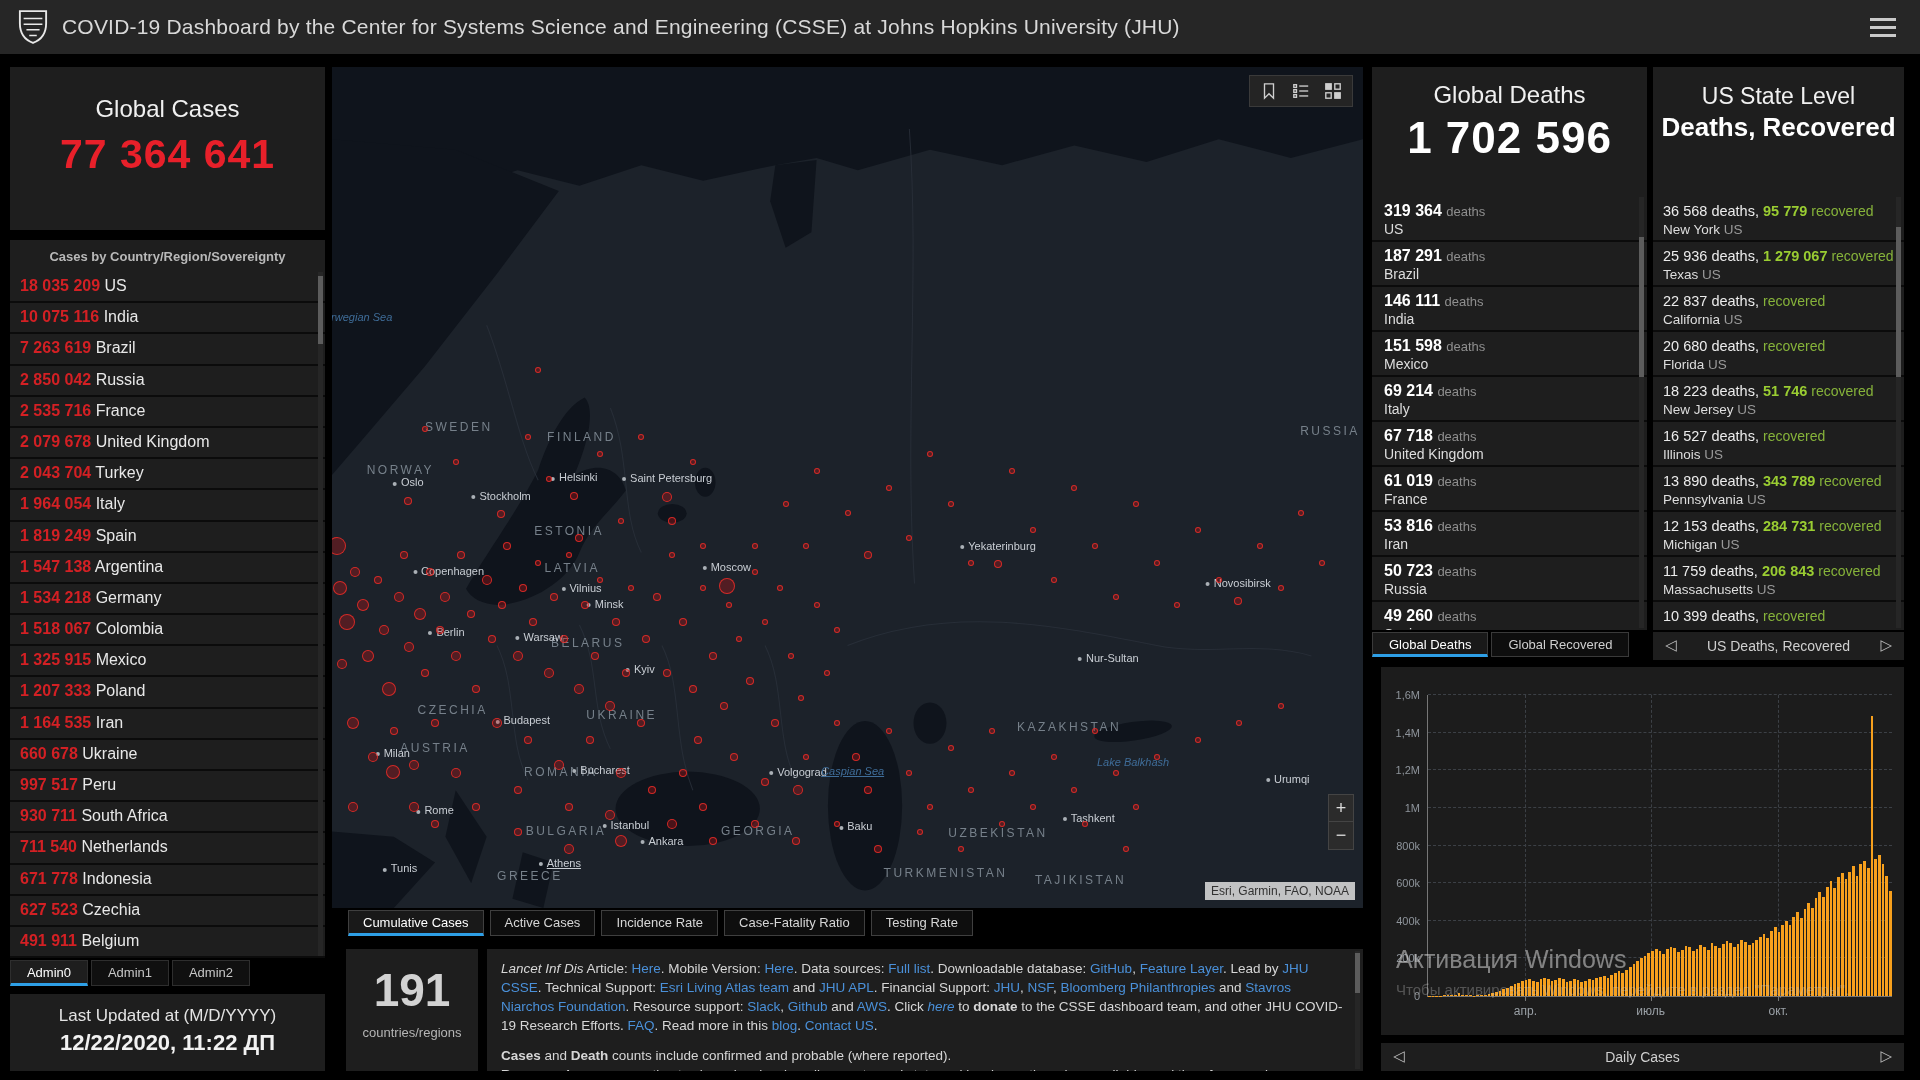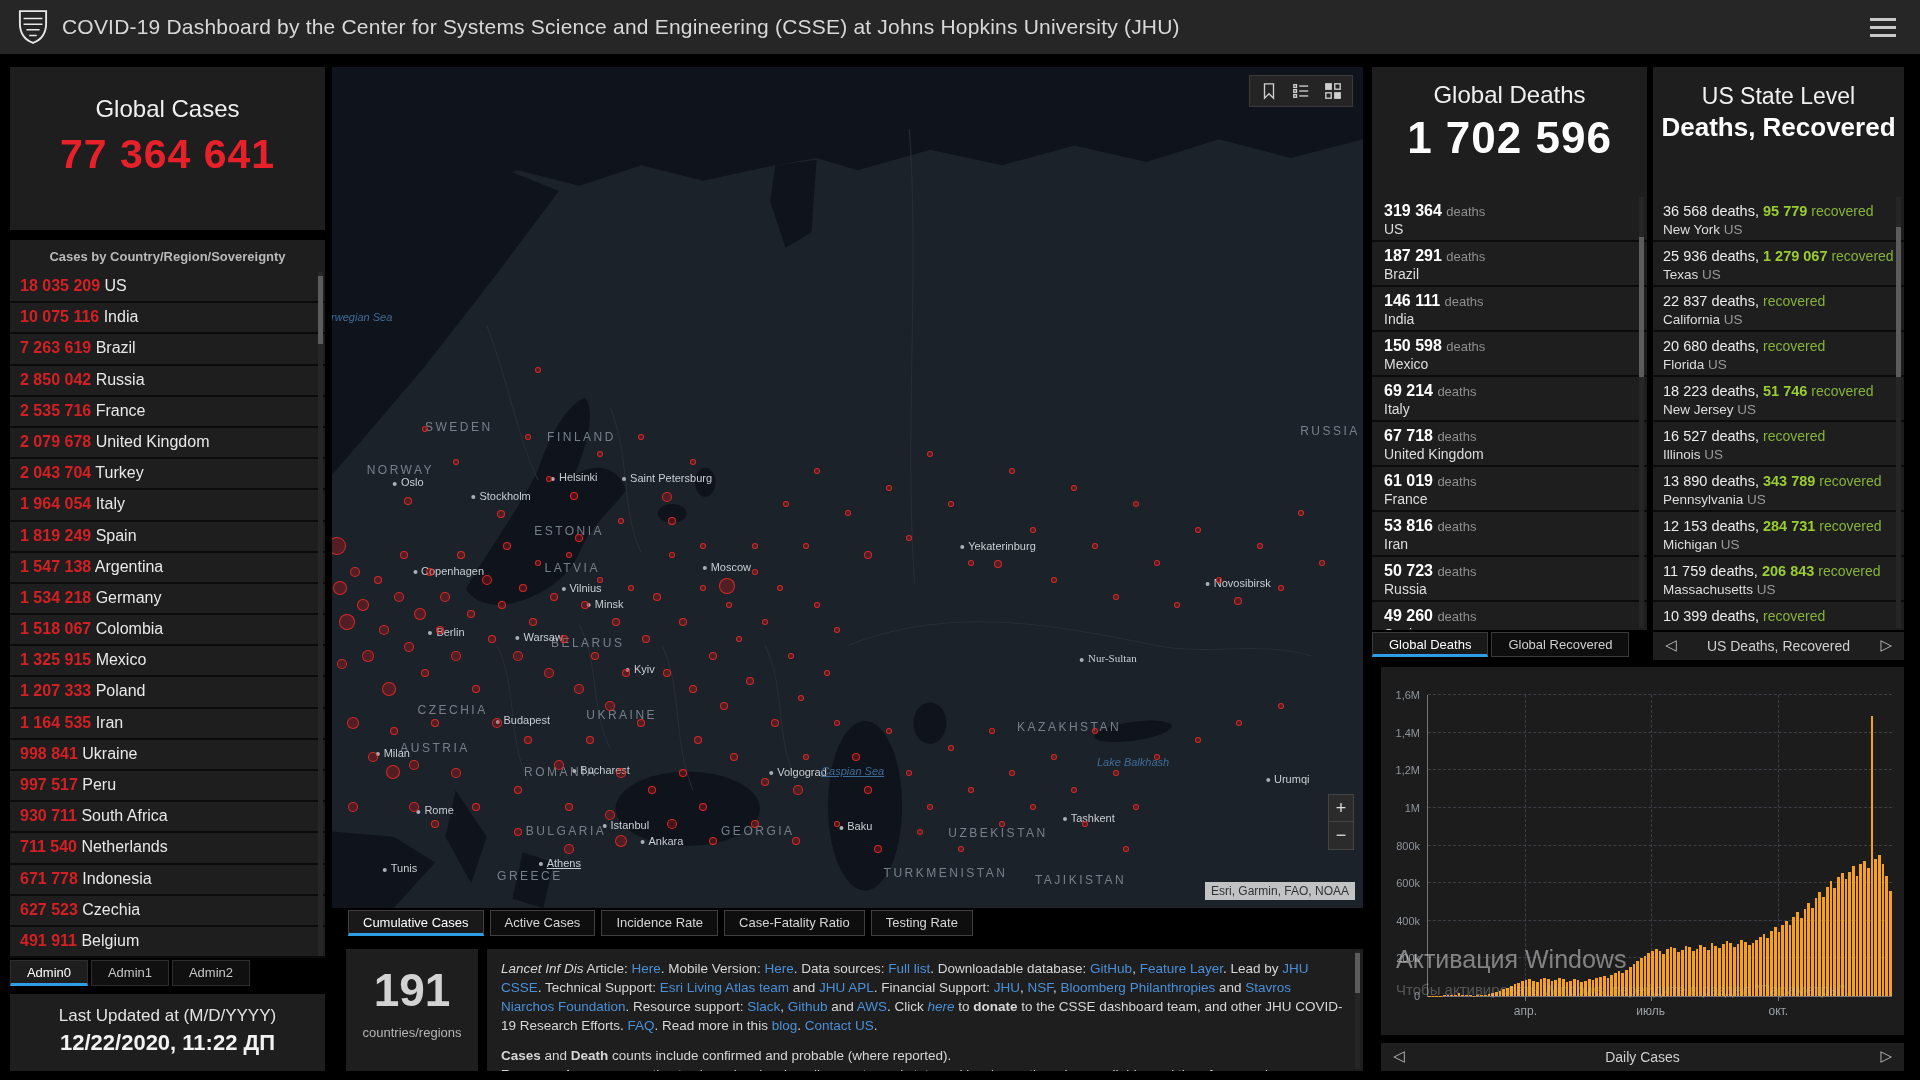--- a/index.html
+++ b/index.html
@@ -150,21 +150,21 @@
         <div class="crow"><span class="cnum">2 079 678</span> <span class="cname">United Kingdom</span></div>
         <div class="crow"><span class="cnum">2 043 704</span> <span class="cname">Turkey</span></div>
         <div class="crow"><span class="cnum">1 964 054</span> <span class="cname">Italy</span></div>
         <div class="crow"><span class="cnum">1 819 249</span> <span class="cname">Spain</span></div>
         <div class="crow"><span class="cnum">1 547 138</span> <span class="cname">Argentina</span></div>
         <div class="crow"><span class="cnum">1 534 218</span> <span class="cname">Germany</span></div>
         <div class="crow"><span class="cnum">1 518 067</span> <span class="cname">Colombia</span></div>
         <div class="crow"><span class="cnum">1 325 915</span> <span class="cname">Mexico</span></div>
         <div class="crow"><span class="cnum">1 207 333</span> <span class="cname">Poland</span></div>
         <div class="crow"><span class="cnum">1 164 535</span> <span class="cname">Iran</span></div>
-        <div class="crow"><span class="cnum">998 841</span> <span class="cname">Ukraine</span></div>
+        <div class="crow"><span class="cnum">660 678</span> <span class="cname">Ukraine</span></div>
         <div class="crow"><span class="cnum">997 517</span> <span class="cname">Peru</span></div>
         <div class="crow"><span class="cnum">930 711</span> <span class="cname">South Africa</span></div>
         <div class="crow"><span class="cnum">711 540</span> <span class="cname">Netherlands</span></div>
         <div class="crow"><span class="cnum">671 778</span> <span class="cname">Indonesia</span></div>
         <div class="crow"><span class="cnum">627 523</span> <span class="cname">Czechia</span></div>
         <div class="crow"><span class="cnum">491 911</span> <span class="cname">Belgium</span></div>
       </div>
     <div class="vtrack" style="right:2px;top:32px;bottom:2px;"></div>
     <div class="vthumb" style="right:2px;top:36px;height:68px;"></div>
   </div>
@@ -240,21 +240,21 @@
         <div class="mlabel mcity" style="left:20.1%;top:67.8%;">Warsaw</div>
         <div class="mlabel mcity" style="left:29.9%;top:71.6%;">Kyiv</div>
         <div class="mlabel mcity" style="left:18.5%;top:77.7%;">Budapest</div>
         <div class="mlabel mcity" style="left:26.1%;top:83.6%;">Bucharest</div>
         <div class="mlabel mcity" style="left:28.5%;top:90.1%;">Istanbul</div>
         <div class="mlabel mcity" style="left:32%;top:92%;">Ankara</div>
         <div class="mlabel mcity" style="left:22.1%;top:94.6%;text-decoration:underline;">Athens</div>
         <div class="mlabel mcity" style="left:10%;top:88.39999999999999%;">Rome</div>
         <div class="mlabel mcity" style="left:5.9%;top:81.6%;">Milan</div>
         <div class="mlabel mcity" style="left:45.2%;top:83.8%;">Volgograd</div>
-        <div class="mlabel mcity" style="left:75.3%;top:70.3%;font-family:Liberation Serif, serif;">Nur-Sultan</div>
+        <div class="mlabel mcity" style="left:75.3%;top:70.3%;">Nur-Sultan</div>
         <div class="mlabel mcity" style="left:73.4%;top:89.3%;">Tashkent</div>
         <div class="mlabel mcity" style="left:50.8%;top:90.3%;">Baku</div>
         <div class="mlabel mcity" style="left:92.7%;top:84.7%;">Urumqi</div>
         <div class="mlabel mcity" style="left:6.6%;top:95.3%;">Tunis</div>
         <div class="mlabel mwater" style="left:2.2%;top:29.7%;">Norwegian Sea</div>
         <div class="mlabel mwater" style="left:50.5%;top:83.7%;text-decoration:underline;">Caspian Sea</div>
         <div class="mlabel mwater" style="left:77.7%;top:82.6%;">Lake Balkhash</div>
       </div>
     <div id="map-dots" style="position:absolute;inset:0;">
         <div class="dot" style="left:0.5%;top:57%;width:18px;height:18px;"></div>
@@ -489,21 +489,21 @@
         </div>
         <div class="drow">
           <div class="l1"><span class="dnum">187 291</span> <span class="dunit">deaths</span></div>
           <div class="l2">Brazil</div>
         </div>
         <div class="drow">
           <div class="l1"><span class="dnum">146 111</span> <span class="dunit">deaths</span></div>
           <div class="l2">India</div>
         </div>
         <div class="drow">
-          <div class="l1"><span class="dnum">150 598</span> <span class="dunit">deaths</span></div>
+          <div class="l1"><span class="dnum">151 598</span> <span class="dunit">deaths</span></div>
           <div class="l2">Mexico</div>
         </div>
         <div class="drow">
           <div class="l1"><span class="dnum">69 214</span> <span class="dunit">deaths</span></div>
           <div class="l2">Italy</div>
         </div>
         <div class="drow">
           <div class="l1"><span class="dnum">67 718</span> <span class="dunit">deaths</span></div>
           <div class="l2">United Kingdom</div>
         </div>

